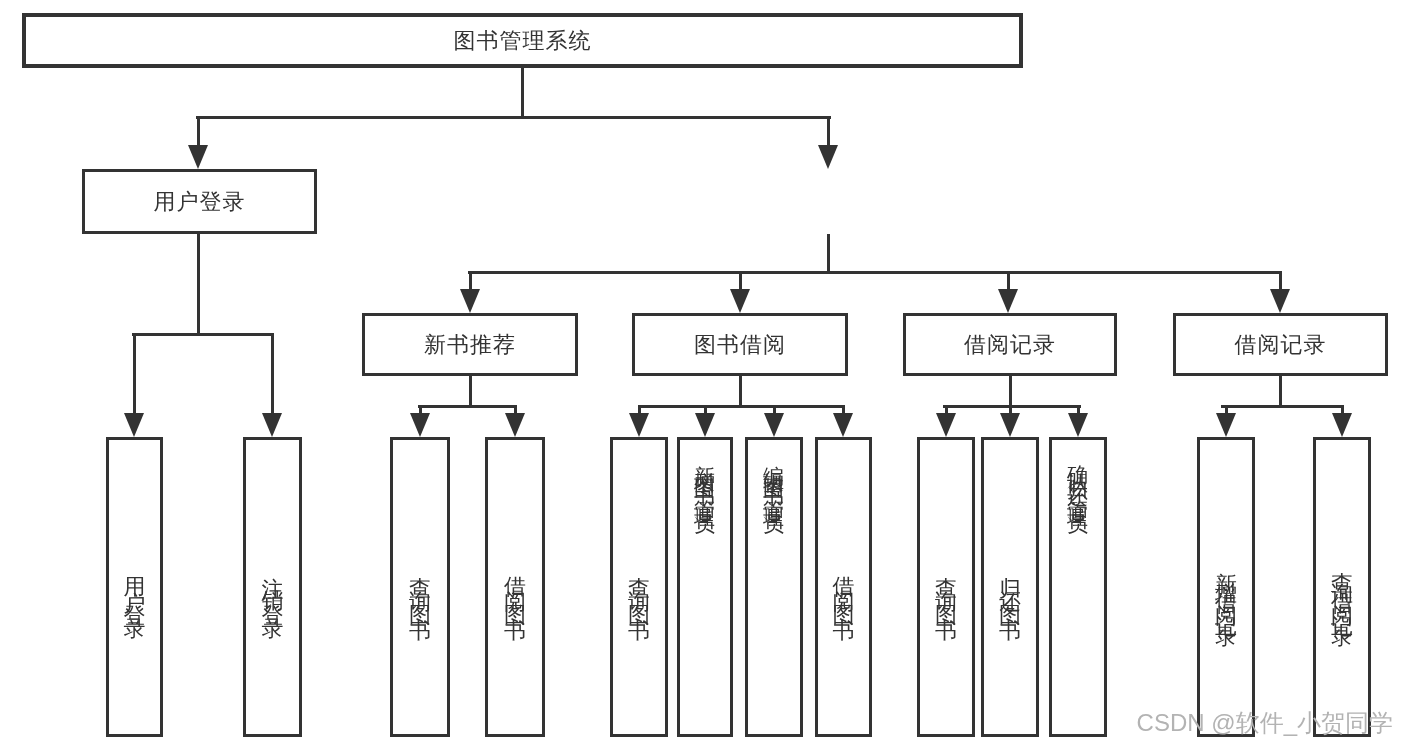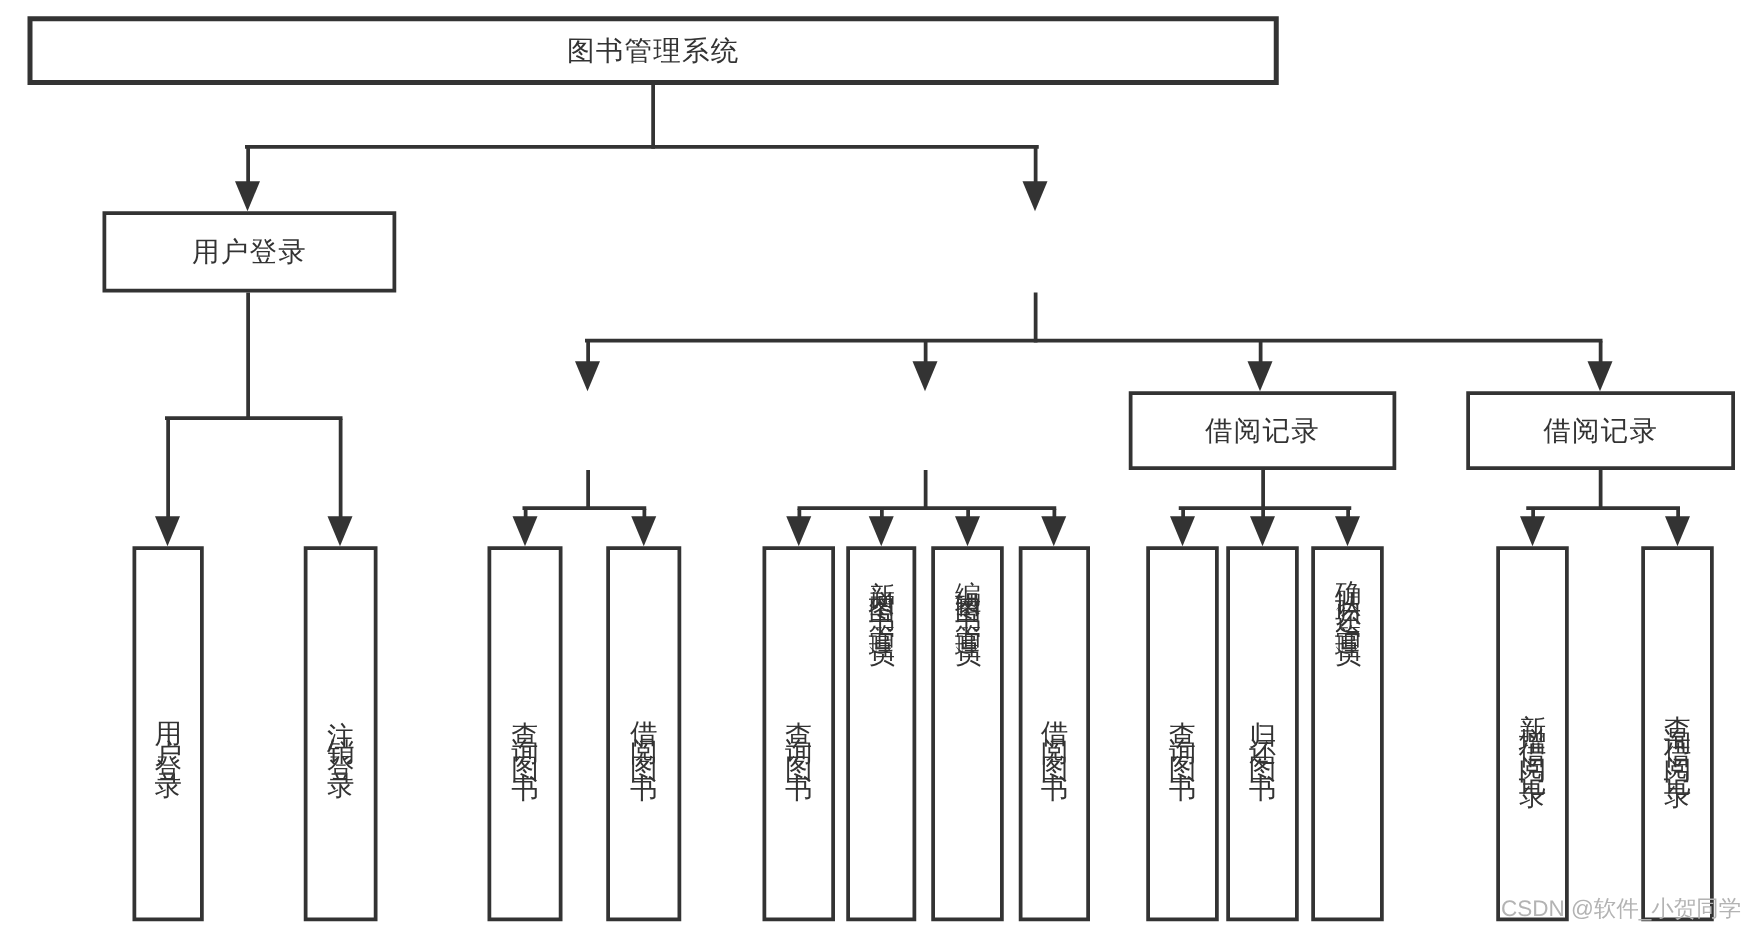--- a/index.html
+++ b/index.html
@@ -21,21 +21,21 @@
   .leaf.med span{letter-spacing:11px;}
   .leaf.tight{align-items:flex-start;padding-top:8px;}
   .leaf.tight span{font-size:21px;letter-spacing:7px;}
   .line{position:absolute;background:#333;}
   .arrow{
     position:absolute;width:0;height:0;
     border-left:10px solid transparent;border-right:10px solid transparent;
     border-top:24px solid #333;
   }
   .watermark{
-    position:absolute;right:12px;bottom:8px;font-size:18px;color:#b3b3b3;
+    position:absolute;right:12px;bottom:8px;font-size:24px;color:#b3b3b3;
     white-space:nowrap;z-index:5;
   }
 </style>
 </head>
 <body>
 
 <div class="canvas">
 
   <div class="box root" style="left:22px;top:13px;width:1001px;height:55px;">
     <span class="hlabel">图书管理系统</span>
@@ -63,20 +63,26 @@
   <div class="line" style="left:468px;top:271px;width:814px;height:3px;"></div>
   <div class="line" style="left:469px;top:273px;width:3px;height:20px;"></div>
   <div class="line" style="left:739px;top:273px;width:3px;height:20px;"></div>
   <div class="line" style="left:1007px;top:273px;width:3px;height:20px;"></div>
   <div class="line" style="left:1279px;top:273px;width:3px;height:20px;"></div>
   <div class="arrow" style="left:460px;top:289px;"></div>
   <div class="arrow" style="left:730px;top:289px;"></div>
   <div class="arrow" style="left:998px;top:289px;"></div>
   <div class="arrow" style="left:1270px;top:289px;"></div>
 
+  <div class="box" style="left:362px;top:313px;width:216px;height:63px;">
+    <span class="hlabel">新书推荐</span>
+  </div>
+  <div class="box" style="left:632px;top:313px;width:216px;height:63px;">
+    <span class="hlabel">图书借阅</span>
+  </div>
   <div class="box" style="left:903px;top:313px;width:214px;height:63px;">
     <span class="hlabel">借阅记录</span>
   </div>
   <div class="box" style="left:1173px;top:313px;width:215px;height:63px;justify-content:center;">
     <span class="hlabel">借阅记录</span>
   </div>
 
   <div class="line" style="left:469px;top:376px;width:3px;height:31px;"></div>
   <div class="line" style="left:418px;top:405px;width:99px;height:3px;"></div>
   <div class="line" style="left:419px;top:407px;width:3px;height:10px;"></div>

